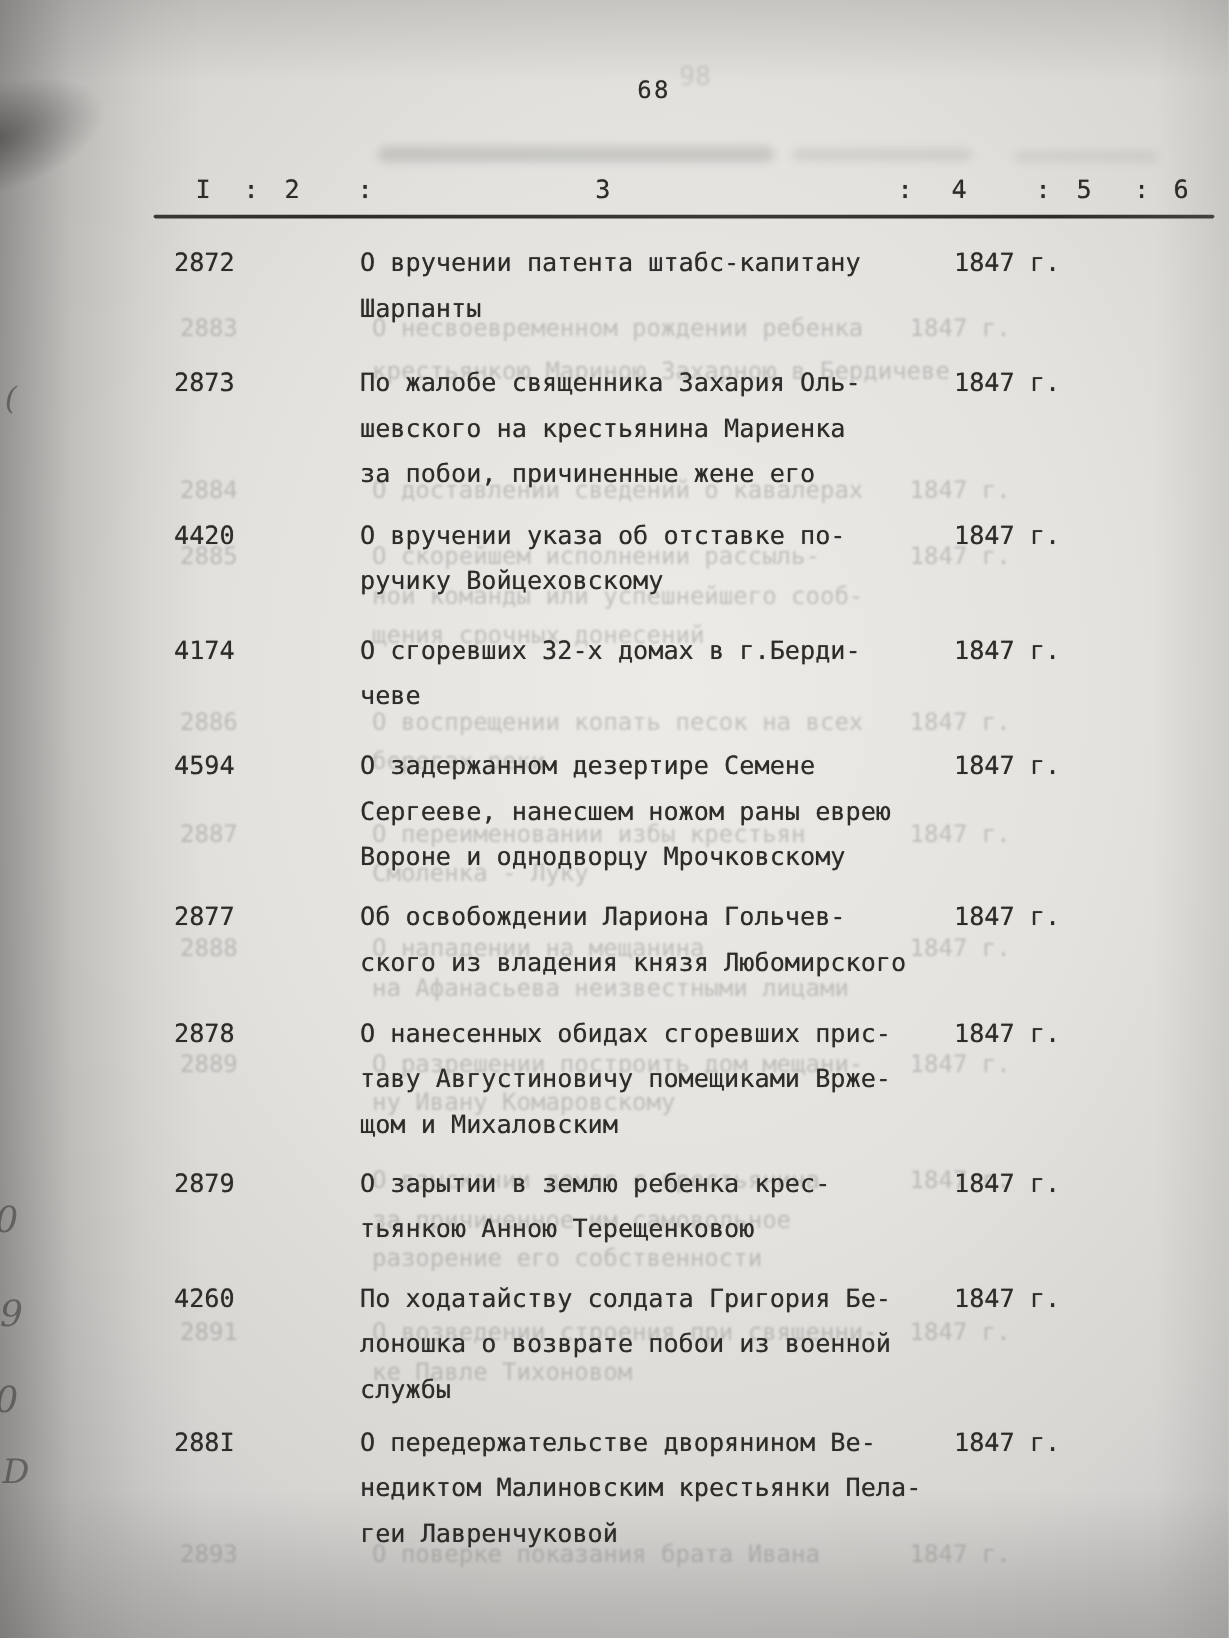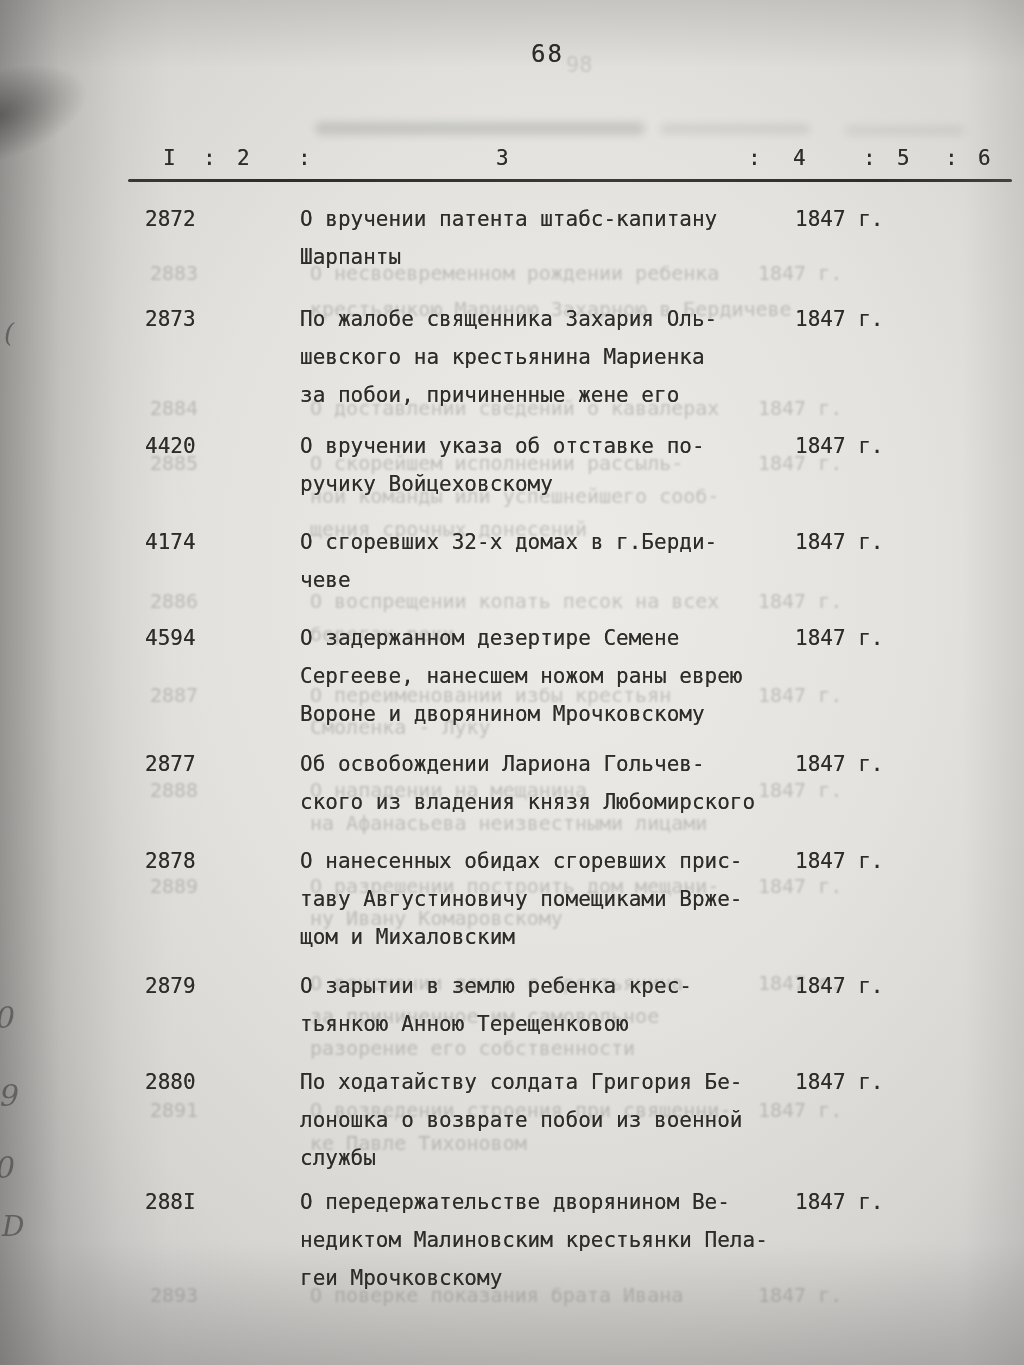--- a/index.html
+++ b/index.html
@@ -28,21 +28,21 @@
       linear-gradient(0deg, rgba(85,84,82,0.28) 0%, rgba(85,84,82,0) 9%),
       linear-gradient(270deg, rgba(105,104,101,0.14) 0%, rgba(105,104,101,0) 6%);
   }
   .corner-shadow{
     position:absolute;left:-30px;top:60px;width:120px;height:90px;z-index:2;
     background:radial-gradient(ellipse at 20% 50%, rgba(40,39,37,0.5), rgba(40,39,37,0) 70%);
     transform:rotate(-18deg);
   }
   .layer{position:absolute;inset:0;z-index:3;}
   .txt{color:#2e2c29;text-shadow:0 0 0.6px rgba(46,44,41,0.65);}
-  .pageno{position:absolute;left:531px;top:40px;font-size:24px;letter-spacing:2px;}
+  .pageno{position:absolute;left:531px;top:63px;font-size:20px;letter-spacing:2px;}
   .pageno-ghost{position:absolute;left:566px;top:52px;font-size:22px;color:#8a8a86;opacity:.3;filter:blur(1.2px);}
   .hdr{position:absolute;top:146px;left:0;right:0;height:30px;font-size:21px;}
   .hdr span{position:absolute;top:0;}
   .h0{left:163px}.h1{left:203px}.h2{left:237px}.h3{left:298px}.h4{left:496px}
   .h5{left:748px}.h6{left:793px}.h7{left:863px}.h8{left:897px}.h9{left:945px}.h10{left:978px}
   .rule{
     position:absolute;left:128px;top:179px;width:884px;height:3px;
     background:linear-gradient(90deg,#3a3834 0%,#2f2d2a 15%,#3c3a36 55%,#2f2d2a 85%,#44423e 100%);
     border-radius:2px;
   }
@@ -201,21 +201,21 @@
     <div class="entry txt" style="top:523px">
       <span class="no">4174</span>
       <span class="desc">О сгоревших 32-х домах в г.Берди-
 чеве</span>
       <span class="year">1847 г.</span>
     </div>
     <div class="entry txt" style="top:619px">
       <span class="no">4594</span>
       <span class="desc">О задержанном дезертире Семене
 Сергееве, нанесшем ножом раны еврею
-Вороне и дворянином Мрочковскому</span>
+Вороне и однодворцу Мрочковскому</span>
       <span class="year">1847 г.</span>
     </div>
     <div class="entry txt" style="top:745px">
       <span class="no">2877</span>
       <span class="desc">Об освобождении Лариона Гольчев-
 ского из владения князя Любомирского</span>
       <span class="year">1847 г.</span>
     </div>
     <div class="entry txt" style="top:842px">
       <span class="no">2878</span>
@@ -224,31 +224,31 @@
 щом и Михаловским</span>
       <span class="year">1847 г.</span>
     </div>
     <div class="entry txt" style="top:967px">
       <span class="no">2879</span>
       <span class="desc">О зарытии в землю ребенка крес-
 тьянкою Анною Терещенковою</span>
       <span class="year">1847 г.</span>
     </div>
     <div class="entry txt" style="top:1063px">
-      <span class="no">2880</span>
+      <span class="no">4260</span>
       <span class="desc">По ходатайству солдата Григория Бе-
 лоношка о возврате побои из военной
 службы</span>
       <span class="year">1847 г.</span>
     </div>
     <div class="entry txt" style="top:1183px">
       <span class="no">288I</span>
       <span class="desc">О передержательстве дворянином Ве-
 недиктом Малиновским крестьянки Пела-
-геи Мрочковскому</span>
+геи Лавренчуковой</span>
       <span class="year">1847 г.</span>
     </div>
 
     <span class="margin-mark mm0">(</span>
     <span class="margin-mark mm1">0</span>
     <span class="margin-mark mm2">9</span>
     <span class="margin-mark mm3">0</span>
     <span class="margin-mark mm4">D</span>
   </div>
 </div>

